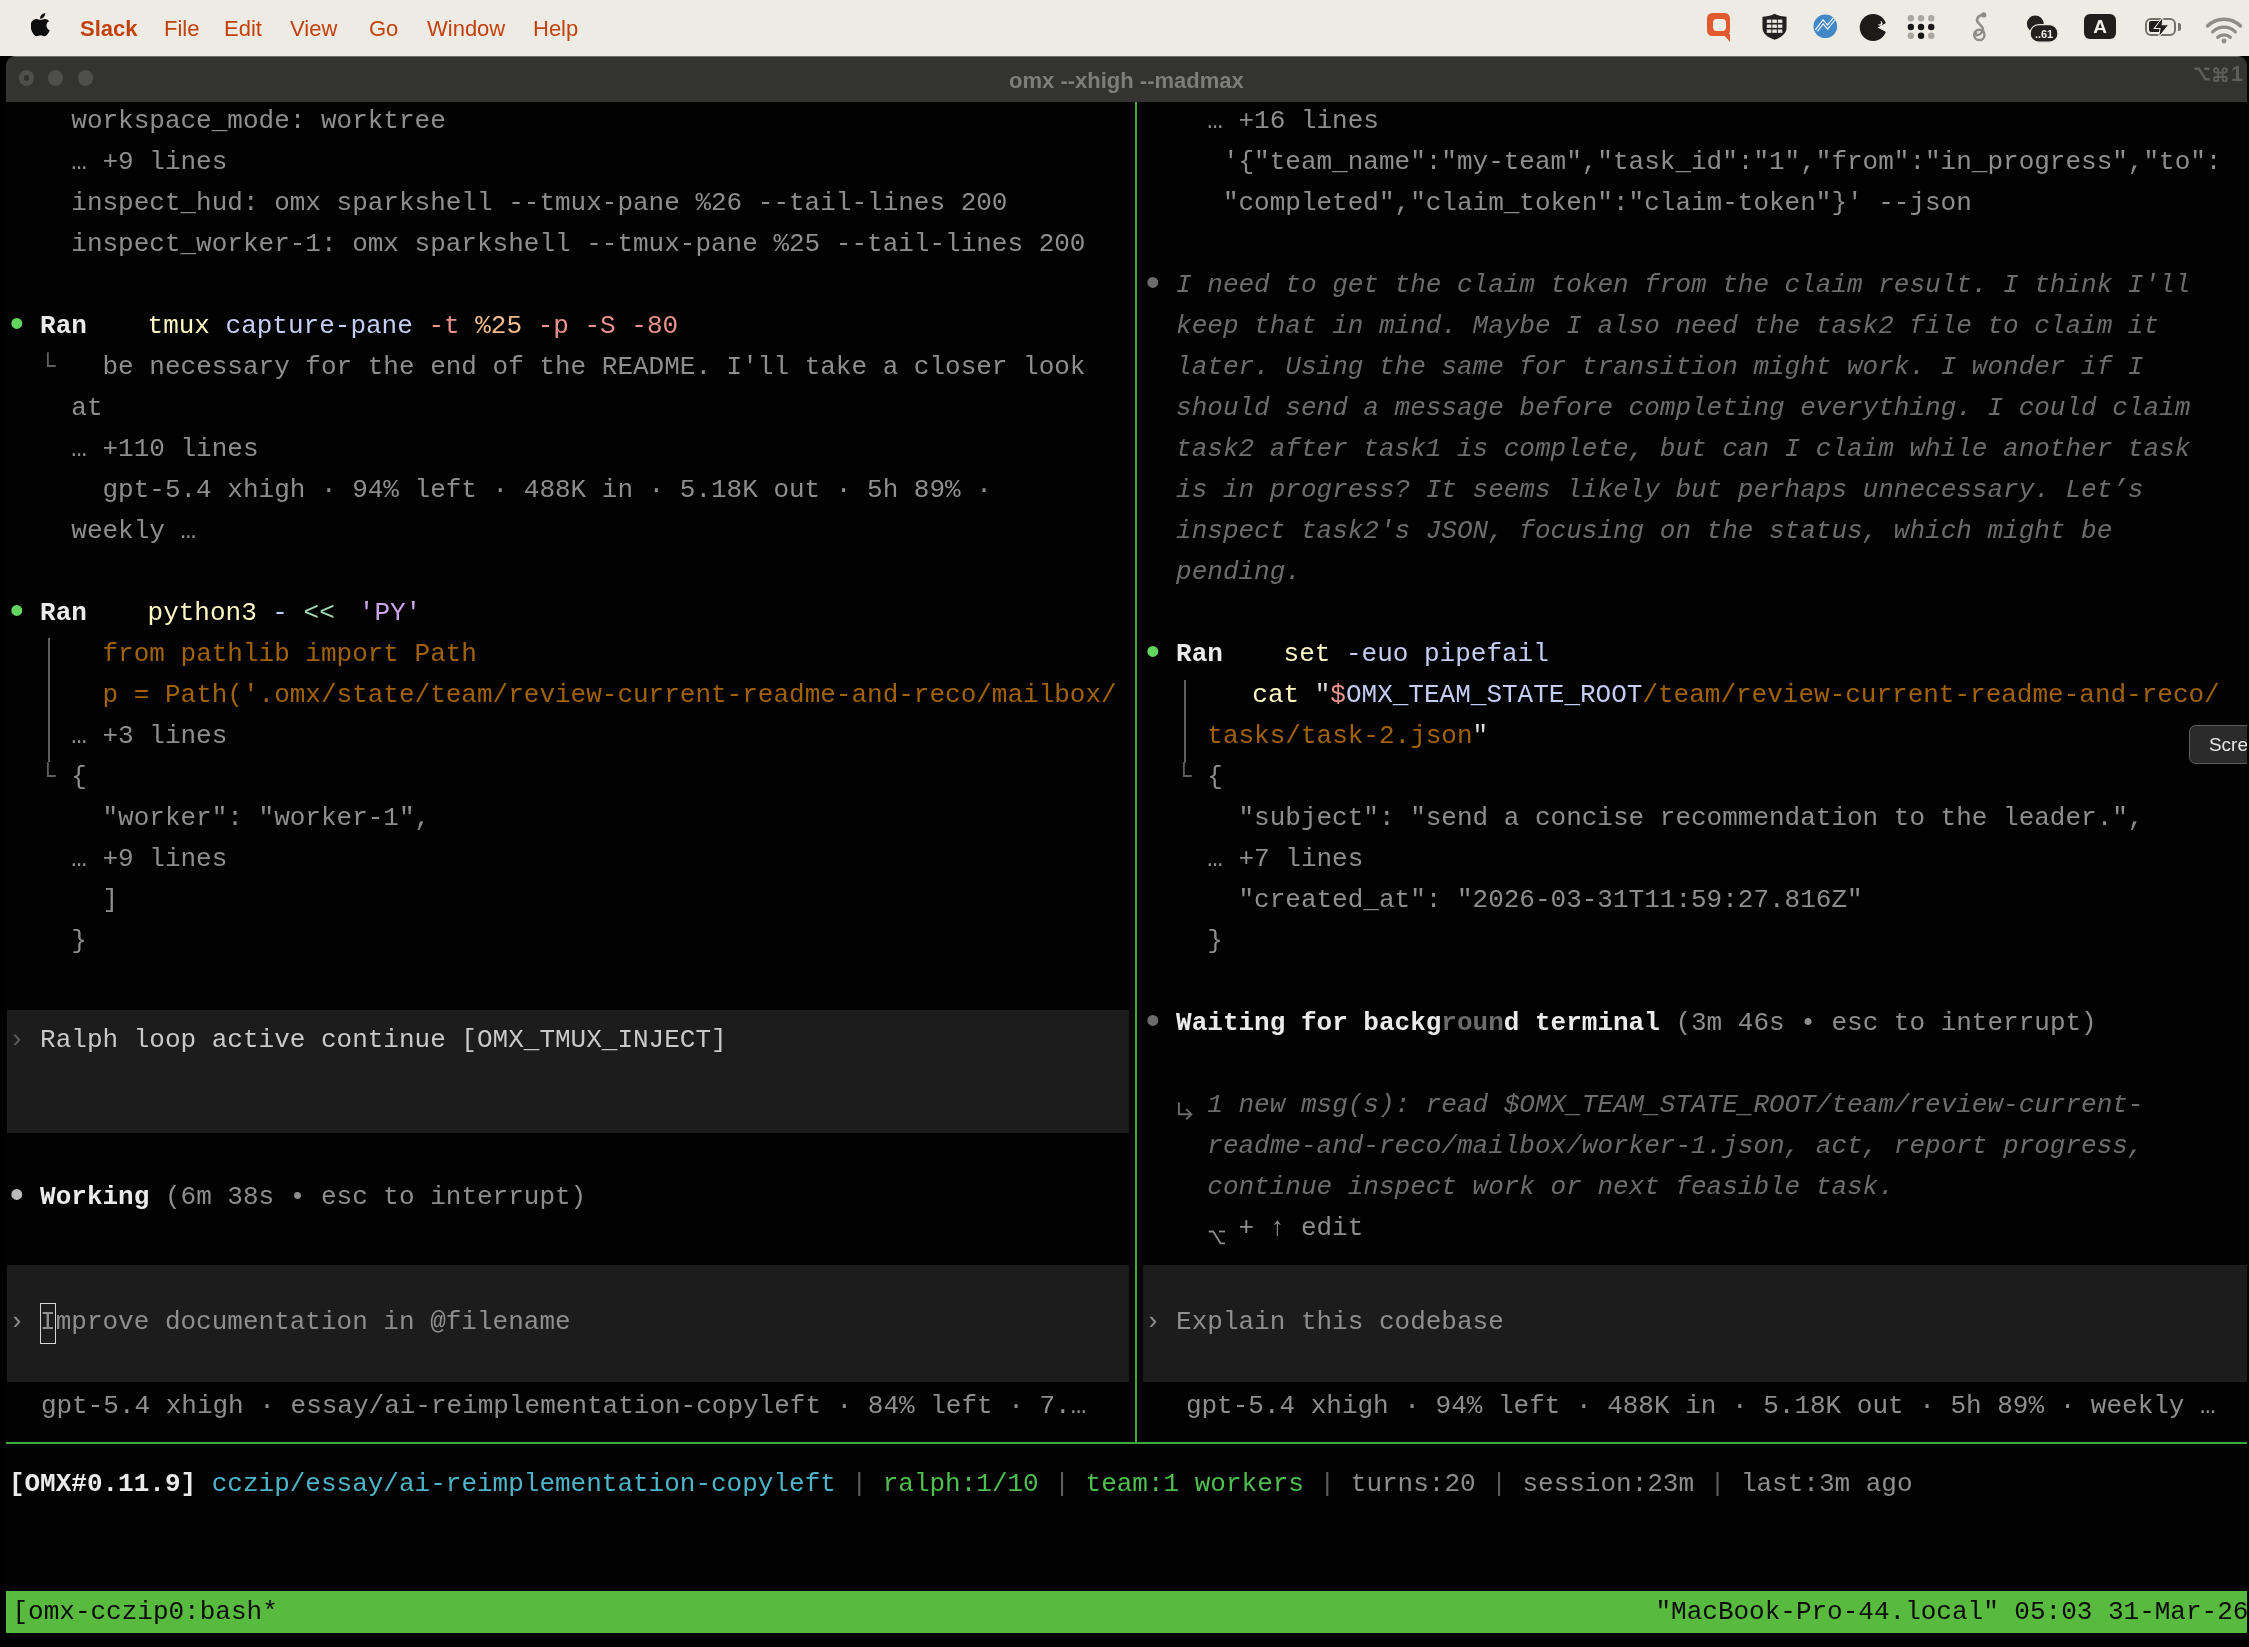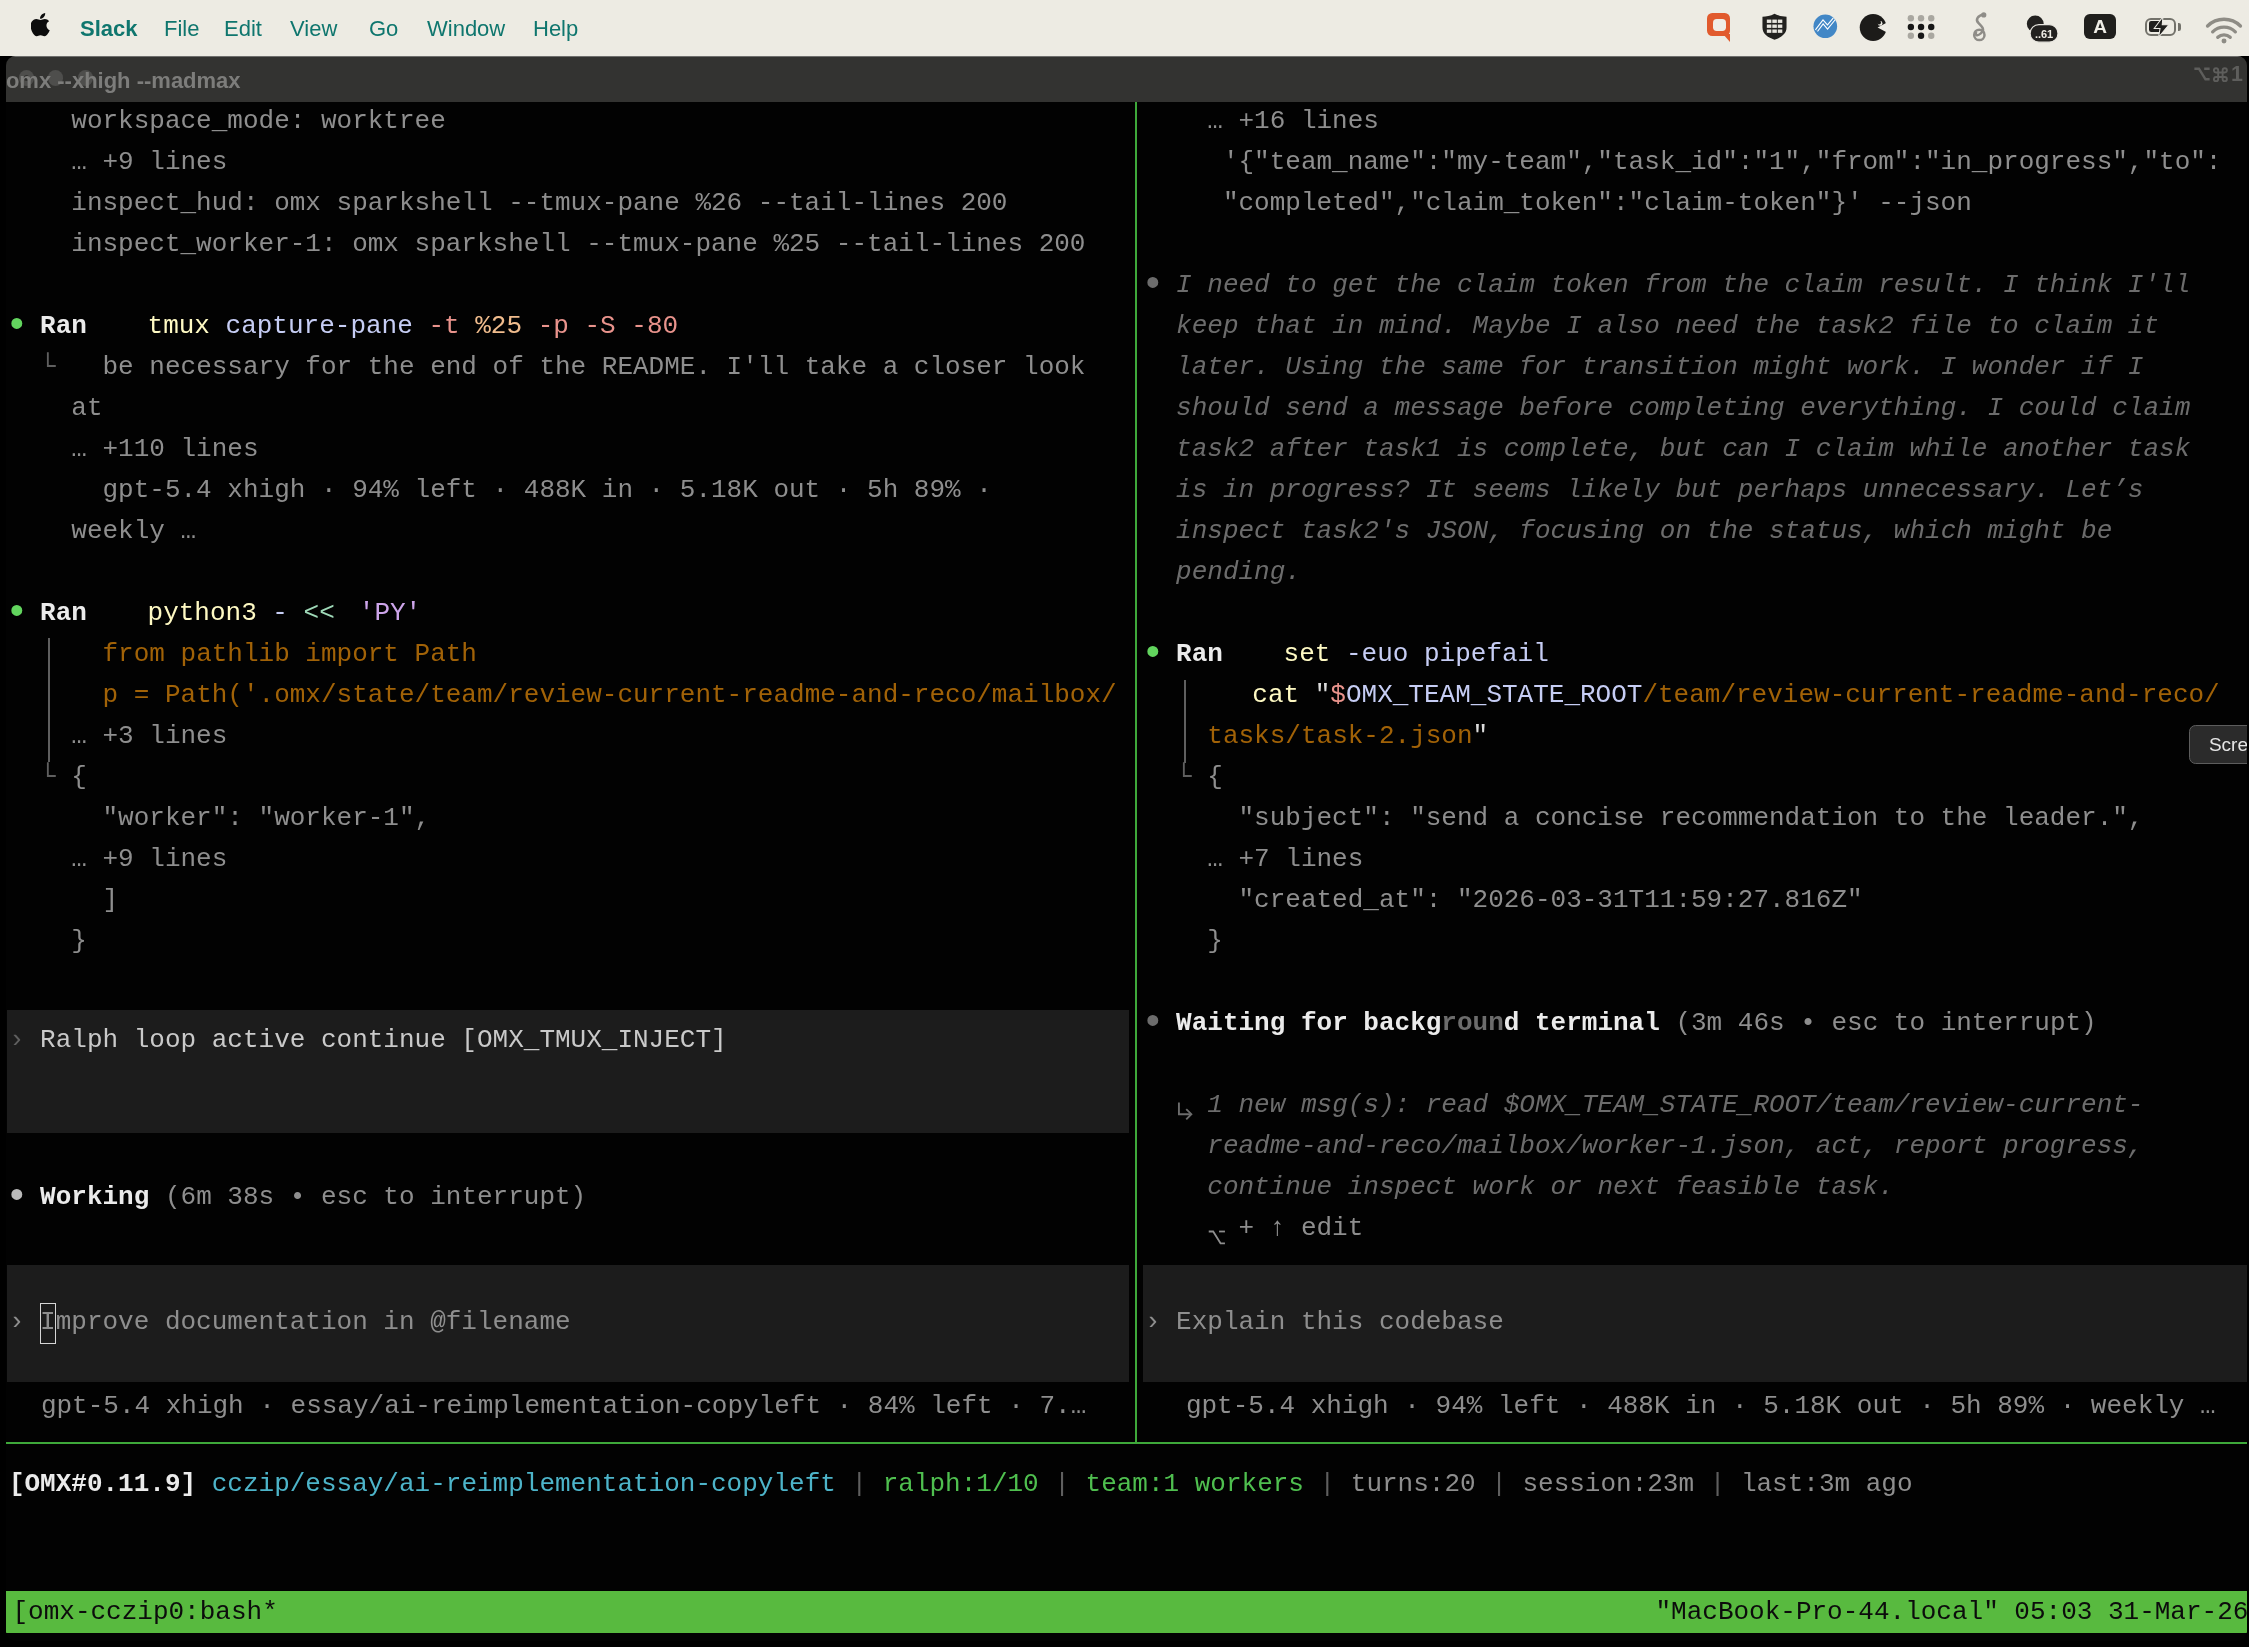--- a/index.html
+++ b/index.html
@@ -1,23 +1,23 @@
 <!DOCTYPE html>
 <html style="font-size:11.8px"><head><meta charset="utf-8"><style>
 * { margin:0; padding:0; box-sizing:border-box; }
 html,body { width:2250px; height:1648px; background:#000; overflow:hidden; }
 body { position:relative; font-family:"Liberation Mono",monospace; }
 i { font-style:normal; }
 #menubar { position:absolute; left:0; top:0; width:2250px; height:56px; background:#edebe3; }
-.mi { position:absolute; top:0; height:56px; font:22px/58px "Liberation Sans"; color:#0f766e; }
+.mi { position:absolute; top:0; height:56px; font:22px/58px "Liberation Sans"; color:#c2410c; }
 .mi.b { font-weight:bold; }
 #win { position:absolute; left:5.9px; top:56px; width:2241px; height:1585px; background:#020202; border-radius:9.6px; overflow:hidden; }
 #tbar { position:absolute; left:0; top:0; width:2241px; height:46px; background:#333331; border-top:1.5px solid #6f6f6d; }
 .tl { position:absolute; top:13px; width:15.5px; height:15.5px; border-radius:50%; background:#4e4e4c; }
-#title { position:absolute; left:0; top:0; width:2241px; height:46px; font:bold 22px/48px "Liberation Sans"; color:#7d7d7b; }
+#title { position:absolute; left:0; top:0; width:2241px; height:46px; text-align:center; font:bold 22px/48px "Liberation Sans"; color:#7d7d7b; }
 .pane { position:absolute; top:45px; font-size:26px; line-height:41px; color:#8e8e8e; }
 .ln { height:41px; white-space:pre; }
 .w { color:#ebebeb; font-weight:bold; }
 .wq { color:#dcdcdc; }
 .gb { color:#62d55e; }
 .bu { display:inline-block; transform:scale(1.55); }
 .bl { color:#fef9c3;margin-left:45px; }
 .lv { color:#c6cdf4; }
 .pk { color:#e9938c; }
 .or { color:#f0bc8d; }

